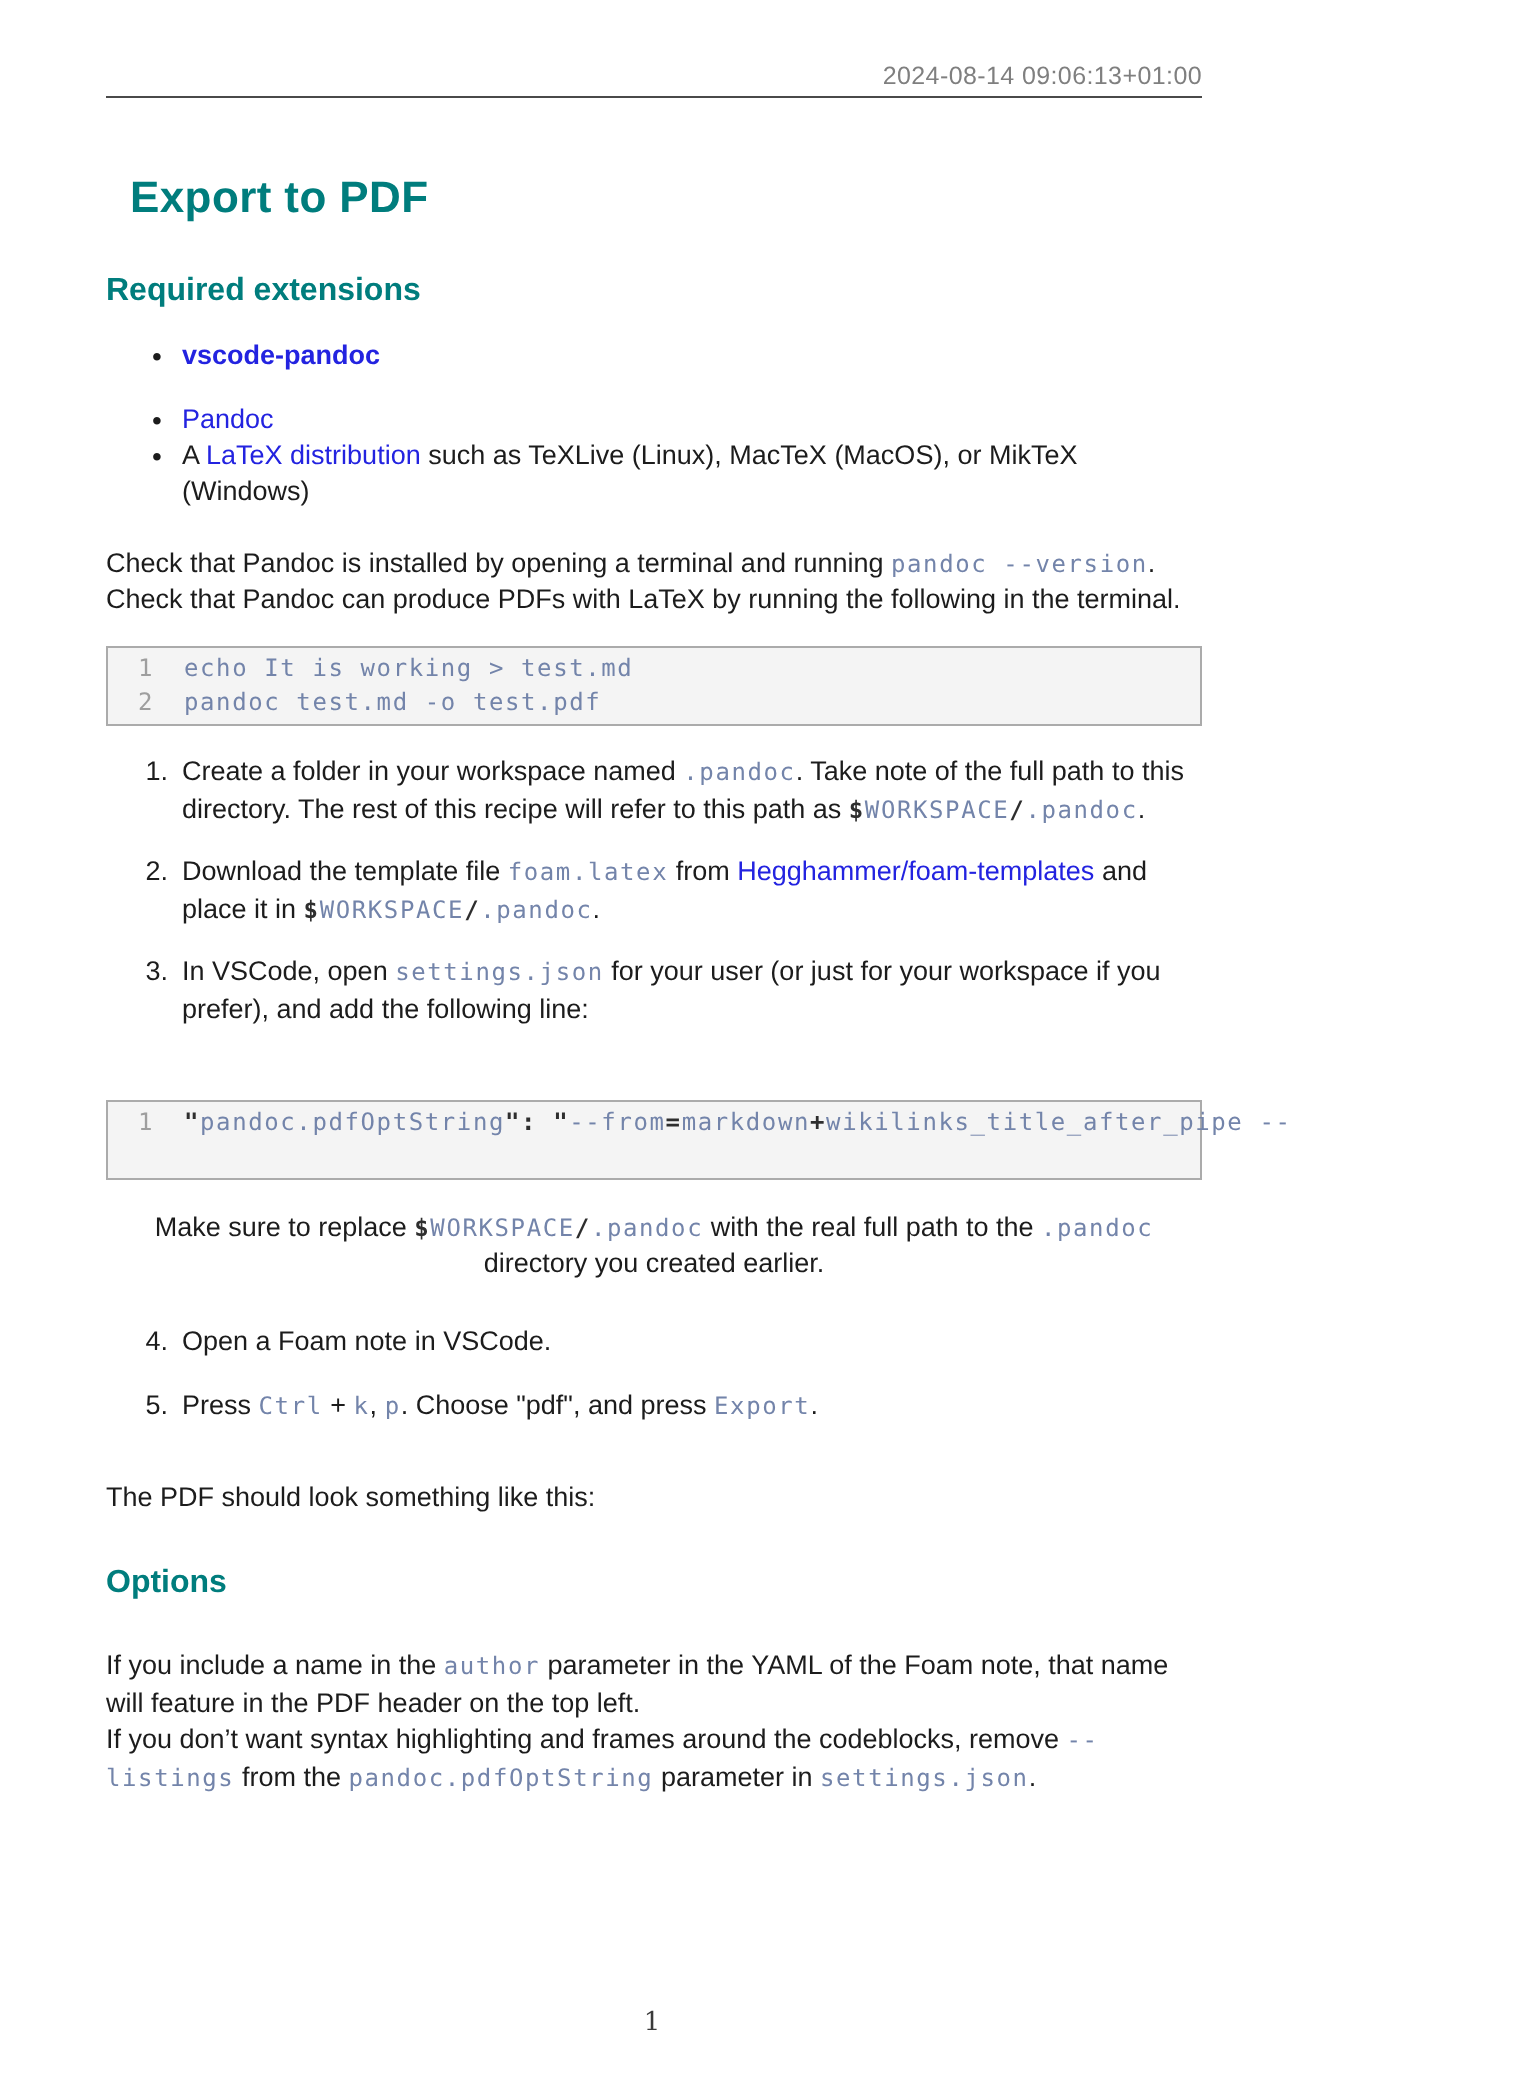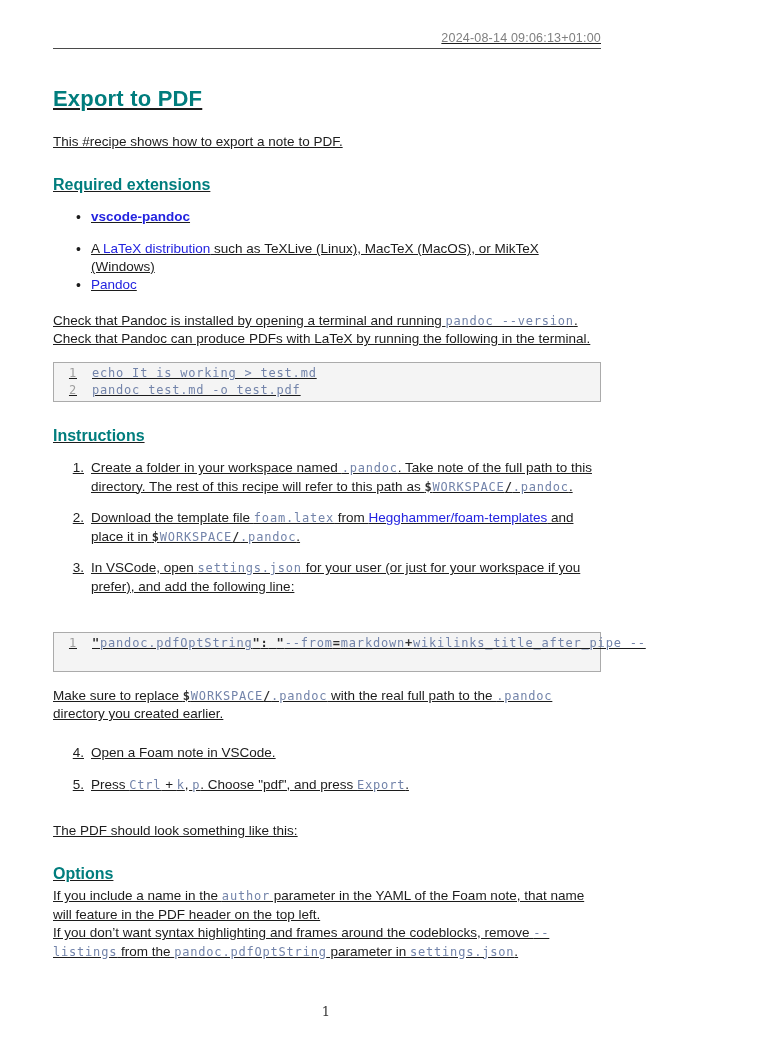--- a/index.html
+++ b/index.html
@@ -4,27 +4,27 @@
 <style>
   :root{
     --text:#1c1c1c; --heading-teal:#007d7d; --link-blue:#2323e0;
     --inline-code:#7384aa; --code-symbol:#2e2e2e; --code-background:#f4f4f4;
     --code-border:#ababab; --line-number:#9e9e9e; --header-gray:#7f7f7f;
     --header-rule:#4a4a4a; --footer-text:#3a3a3a;
   }
   html,body{margin:0;padding:0;background:#ffffff;}
   .page{
     position:relative;width:652px;height:1046px;background:#fff;overflow:hidden;
-    font-family:"Liberation Sans",sans-serif;font-size:13.5px;color:var(--text);text-decoration:underline;
+    font-family:"Liberation Sans",sans-serif;font-size:13.5px;color:var(--text);
   }
   .content{padding:0 51px 0 53px;}
   .header{padding-top:31px;}
   .date{text-align:right;font-size:12.5px;color:var(--header-gray);letter-spacing:.2px;}
   .header-rule{border-bottom:1px solid var(--header-rule);margin-top:3px;height:0;}
-  h1{color:var(--heading-teal);font-size:22px;margin:37px 0 0;letter-spacing:.2px;font-weight:bold;}
+  h1{color:var(--heading-teal);font-size:22px;margin:37px 12px 0;letter-spacing:.2px;font-weight:bold;}
   h2{color:var(--heading-teal);font-size:16px;margin:25px 0 0;font-weight:bold;}
   .para{margin:18px 0 0;line-height:18px;}
   .intro{margin-top:21px;}
   ul.blist{list-style:none;margin:14px 0 0;padding:0;}
   ul.blist li{padding-left:38px;position:relative;line-height:18px;}
   ul.blist li::before{content:"\2022";position:absolute;left:23px;top:0;font-size:14px;}
   .doc-link{color:var(--link-blue);text-decoration:none;cursor:pointer;}
   .doc-link.b{font-weight:bold;}
   .icode{font-family:"DejaVu Sans Mono",monospace;color:var(--inline-code);font-size:12px;letter-spacing:.8px;}
   .codeblock{
@@ -36,67 +36,65 @@
   .ct{padding-left:15px;color:var(--inline-code);white-space:pre;}
   .ct.wrap{padding-left:47px;}
   .sym{color:var(--code-symbol);font-weight:bold;}
   .steps{margin:0;}
   .step{display:flex;margin-top:13px;line-height:18.5px;}
   .step.first{margin-top:14px;}
   .step.after-para{margin-top:21px;}
   .step-num{flex:0 0 31px;text-align:right;}
   .step-body{padding-left:7px;flex:1;}
   .mt-lg{margin-top:36px;}
-  .make-sure{margin-top:15px;}
+  .make-sure{margin-top:15px;text-align:center;}
   .pdf-note{margin-top:28px;}
-  .opt-para{margin-top:4px;line-height:18.5px;}
+  .opt-para{margin-top:23px;line-height:18.5px;}
   .footer{
     position:absolute;left:0;right:0;top:1004px;text-align:center;
     font-family:"DejaVu Serif",serif;font-size:13px;color:var(--footer-text);
   }
 </style>
 </head>
 <body>
 
 <div class="page">
   <div class="content">
 
     <div class="header">
       <div class="date">2024-08-14 09:06:13+01:00</div>
       <div class="header-rule"></div>
     </div>
 
     <h1>Export to PDF</h1>
 
-    <p class="para intro">This #recipe shows how to export a note to PDF.</p>
 
     <h2>Required extensions</h2>
     <ul class="blist">
       <li><a class="doc-link b">vscode-pandoc</a></li>
     </ul>
 
     <ul class="blist">
+      <li><a class="doc-link">Pandoc</a></li>
       <li>A <a class="doc-link">LaTeX distribution</a> such as TeXLive (Linux), MacTeX (MacOS), or MikTeX (Windows)</li>
-      <li><a class="doc-link">Pandoc</a></li>
     </ul>
 
     <p class="para">Check that Pandoc is installed by opening a terminal and running <span class="icode">pandoc --version</span>.<br>Check that Pandoc can produce PDFs with LaTeX by running the following in the terminal.</p>
 
     <div class="codeblock">
         <div class="cline">
           <span class="ln">1</span>
           <span class="ct">echo It is working &gt; test.md</span>
         </div>
         <div class="cline">
           <span class="ln">2</span>
           <span class="ct">pandoc test.md -o test.pdf</span>
         </div>
       </div>
 
-    <h2>Instructions</h2>
 
     <div class="steps">
       <div class="step first">
         <span class="step-num">1.</span>
         <div class="step-body">Create a folder in your workspace named <span class="icode">.pandoc</span>. Take note of the full path to this directory. The rest of this recipe will refer to this path as <span class="icode"><span class="sym">$</span>WORKSPACE<span class="sym">/</span>.pandoc</span>.</div>
       </div>
       <div class="step">
         <span class="step-num">2.</span>
         <div class="step-body">Download the template file <span class="icode">foam.latex</span> from <a class="doc-link">Hegghammer/foam-templates</a> and place it in <span class="icode"><span class="sym">$</span>WORKSPACE<span class="sym">/</span>.pandoc</span>.</div>
       </div>

